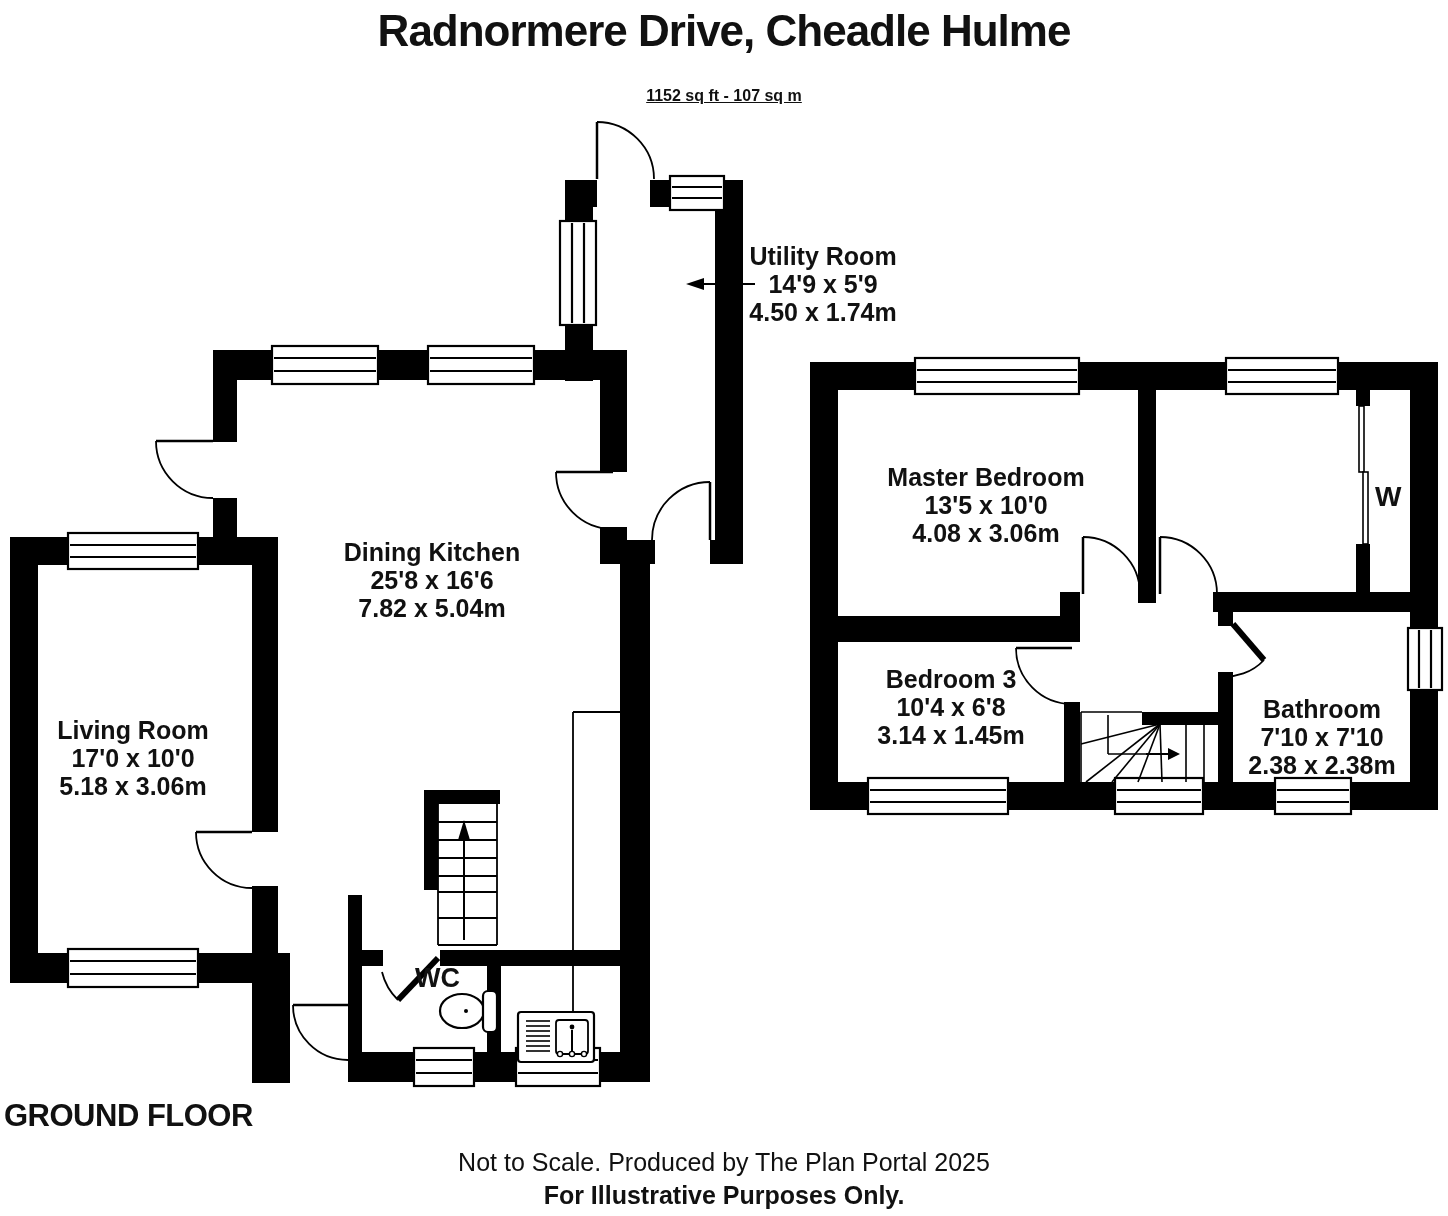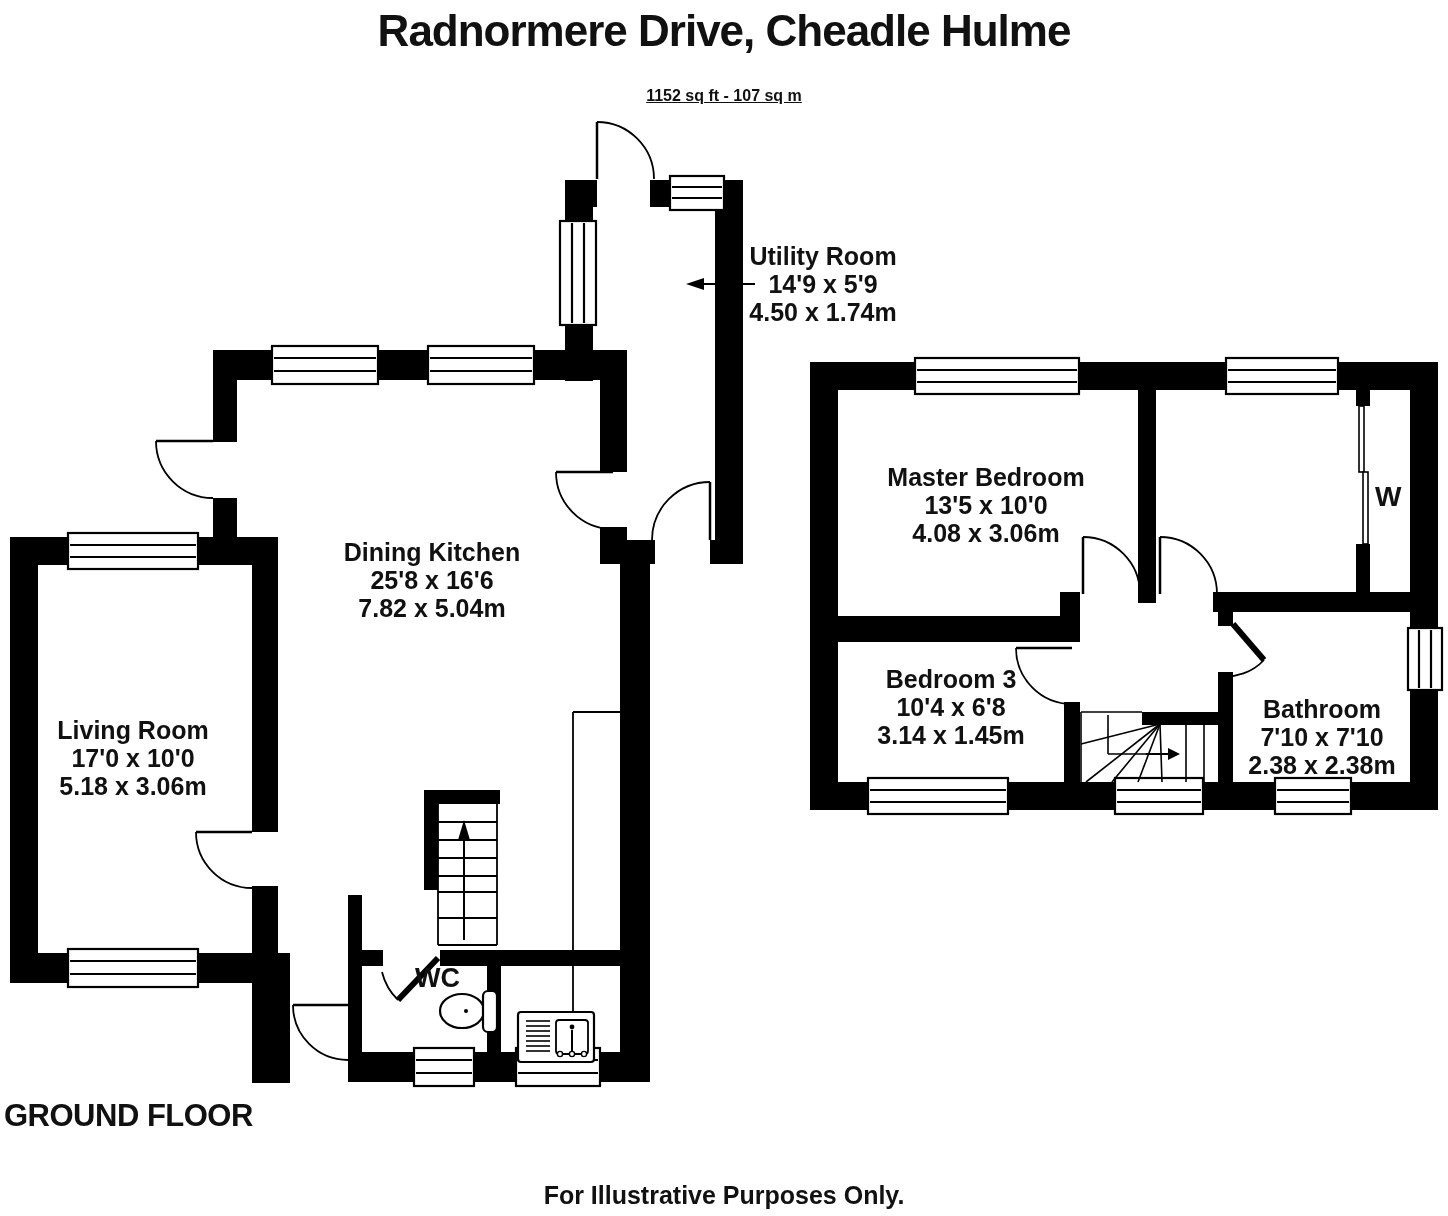--- a/index.html
+++ b/index.html
@@ -324,15 +324,16 @@
 </div>
 
 <div class="room-label" style="left:1322px;top:665px;margin-top:30px;">
   <div>Bathroom</div>
   <div>7'10 x 7'10</div>
   <div>2.38 x 2.38m</div>
 </div>
 
 <div class="floor-label" style="left:4px;">GROUND FLOOR</div>
 
+<div class="footer l1">Not to Scale. Produced by The Plan Portal 2025</div>
 <div class="footer l2">For Illustrative Purposes Only.</div>
 
 </div>
 
 </body></html>

